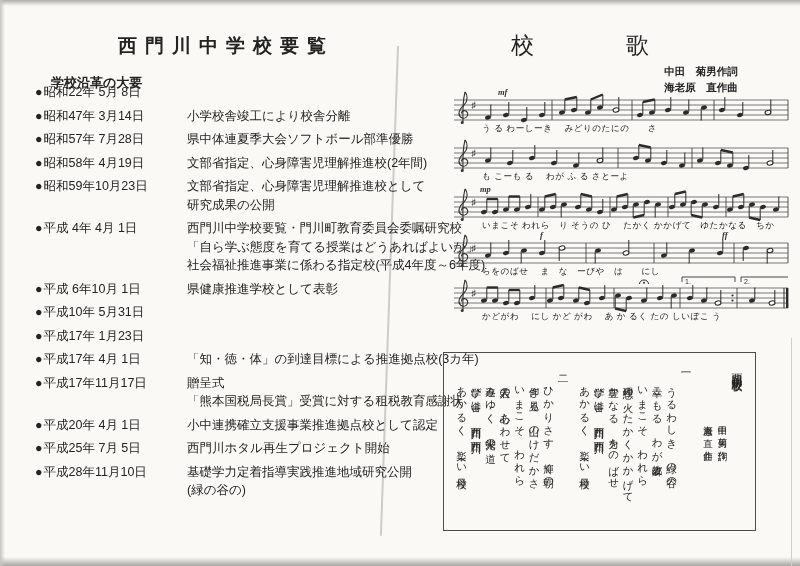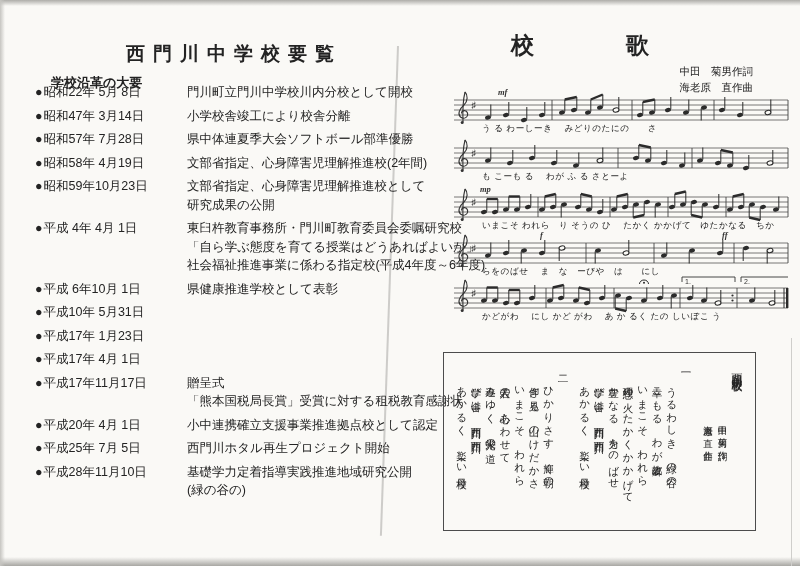--- a/index.html
+++ b/index.html
@@ -13,33 +13,33 @@
   .edge-top{position:absolute;left:0;top:0;width:800px;height:6px;
     background:linear-gradient(180deg,#aeada9,rgba(250,249,246,0));}
   .edge-bottom{position:absolute;left:0;bottom:0;width:800px;height:9px;
     background:linear-gradient(0deg,#a8a7a3,rgba(250,249,246,0));}
   .edge-left{position:absolute;left:0;top:0;width:5px;height:566px;
     background:linear-gradient(90deg,#c6c5c1,rgba(250,249,246,0));}
   .edge-right-line{position:absolute;left:791px;top:338px;width:1px;height:228px;background:#cfcecb;}
   .crease{position:absolute;left:397px;top:46px;width:1.6px;height:490px;
     background:#bdbcb9;opacity:.75;transform:rotate(2deg);transform-origin:top left;}
   
-  .ov-title{position:absolute;left:0;top:27px;width:440px;margin:14px;text-align:center;
+  .ov-title{position:absolute;left:0;top:27px;width:440px;margin:6px;text-align:center;
     font-size:19px;font-weight:700;letter-spacing:8px;}
   .ov-heading{position:absolute;left:35px;top:58px;margin:16px;font-size:13px;font-weight:700;}
   .history{position:absolute;left:35px;top:83px;width:410px;}
   .entry{display:flex;align-items:flex-start;margin-bottom:5px;font-size:12.5px;line-height:18.5px;white-space:nowrap;}
   .entry .datewrap{flex:none;width:152px;display:flex;}
   .entry .bullet{margin-right:1px;}
   .entry .desc{flex:none;}
   
   .song-title{position:absolute;left:455px;top:30px;width:250px;margin:0;text-align:center;
-    font-size:23px;font-weight:700;}
+    font-size:23px;font-weight:400;}
   .credits{position:absolute;left:649px;top:63px;width:104px;font-size:10.5px;line-height:16px;}
-  .credit-row{display:flex;justify-content:flex-end;}
+  .credit-row{display:flex;justify-content:center;font-weight:bold;}
   #score{position:absolute;left:440px;top:85px;}
   
   .lyricsbox{position:absolute;left:443px;top:352px;width:313px;height:179px;box-sizing:border-box;
     border:1px solid #4c4c4c;padding:9px 11px;writing-mode:vertical-rl;
     font-size:10.5px;line-height:14.5px;letter-spacing:1px;}
   .box-header{font-size:11px;padding-top:3px;}
   .box-credit{padding-top:56px;font-size:9.5px;}
   .verse-num{padding-top:5px;}
   .verse-line{padding-top:17px;}
   .gap-before{margin-block-start:7px;}
@@ -56,23 +56,20 @@
 
   <section>
     <h1 class="ov-title">西門川中学校要覧</h1>
     <h2 class="ov-heading">学校沿革の大要</h2>
     <div class="history" id="history-list">
         <div class="entry">
           <div class="datewrap">
             <span class="bullet">●</span>
             <span>昭和22年 5月 8日</span>
           </div>
-          <div class="desc">
-            <div>門川町立門川中学校川内分校として開校</div>
-          </div>
         </div>
         <div class="entry">
           <div class="datewrap">
             <span class="bullet">●</span>
             <span>昭和47年 3月14日</span>
           </div>
           <div class="desc">
             <div>小学校舎竣工により校舎分離</div>
           </div>
         </div>
@@ -103,21 +100,21 @@
             <div>文部省指定、心身障害児理解推進校として</div>
             <div>研究成果の公開</div>
           </div>
         </div>
         <div class="entry">
           <div class="datewrap">
             <span class="bullet">●</span>
             <span>平成 4年 4月 1日</span>
           </div>
           <div class="desc">
-            <div>東臼杵教育事務所・門川町教育委員会委嘱研究校</div>
+            <div>西門川中学校要覧・門川町教育委員会委嘱研究校</div>
             <div>「自ら学ぶ態度を育てる授業はどうあればよいか」</div>
             <div>社会福祉推進事業に係わる指定校(平成4年度～6年度)</div>
           </div>
         </div>
         <div class="entry">
           <div class="datewrap">
             <span class="bullet">●</span>
             <span>平成 6年10月 1日</span>
           </div>
           <div class="desc">
@@ -135,20 +132,23 @@
             <span class="bullet">●</span>
             <span>平成17年 1月23日</span>
           </div>
           <div class="desc">
           </div>
         </div>
         <div class="entry">
           <div class="datewrap">
             <span class="bullet">●</span>
             <span>平成17年 4月 1日</span>
+          </div>
+          <div class="desc">
+            <div>「知・徳・体」の到達目標による推進拠点校(3カ年)</div>
           </div>
         </div>
         <div class="entry">
           <div class="datewrap">
             <span class="bullet">●</span>
             <span>平成17年11月17日</span>
           </div>
           <div class="desc">
             <div>贈呈式</div>
             <div>「熊本国税局長賞」受賞に対する租税教育感謝状</div>

